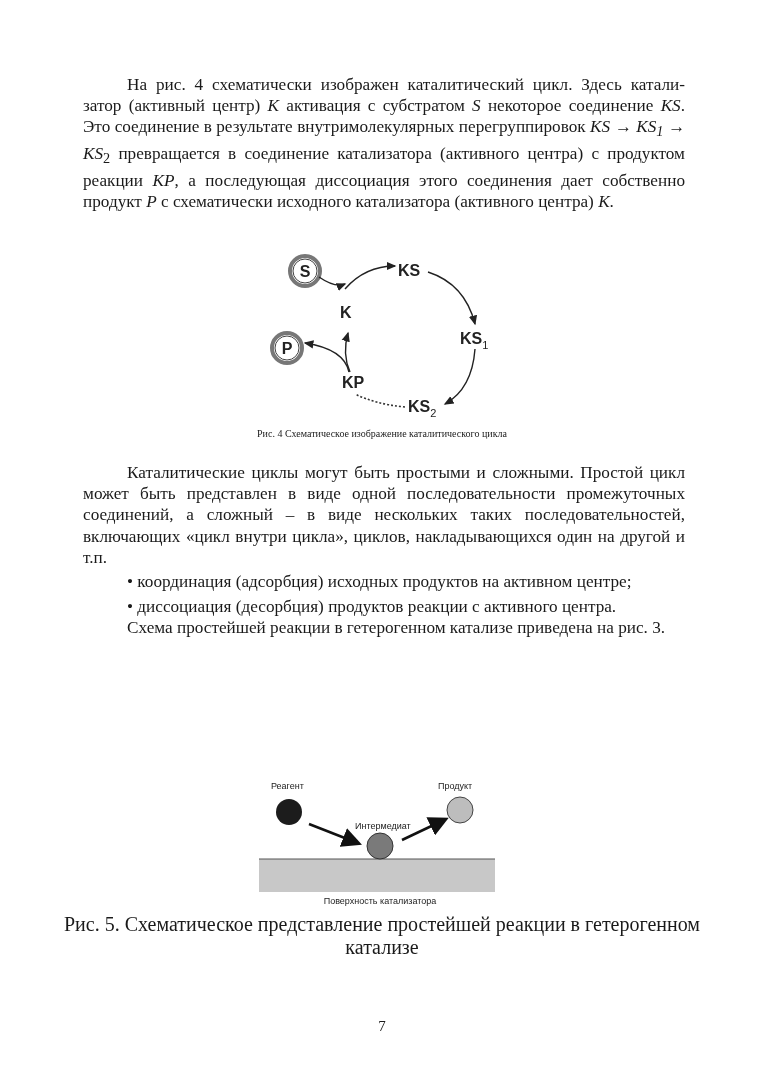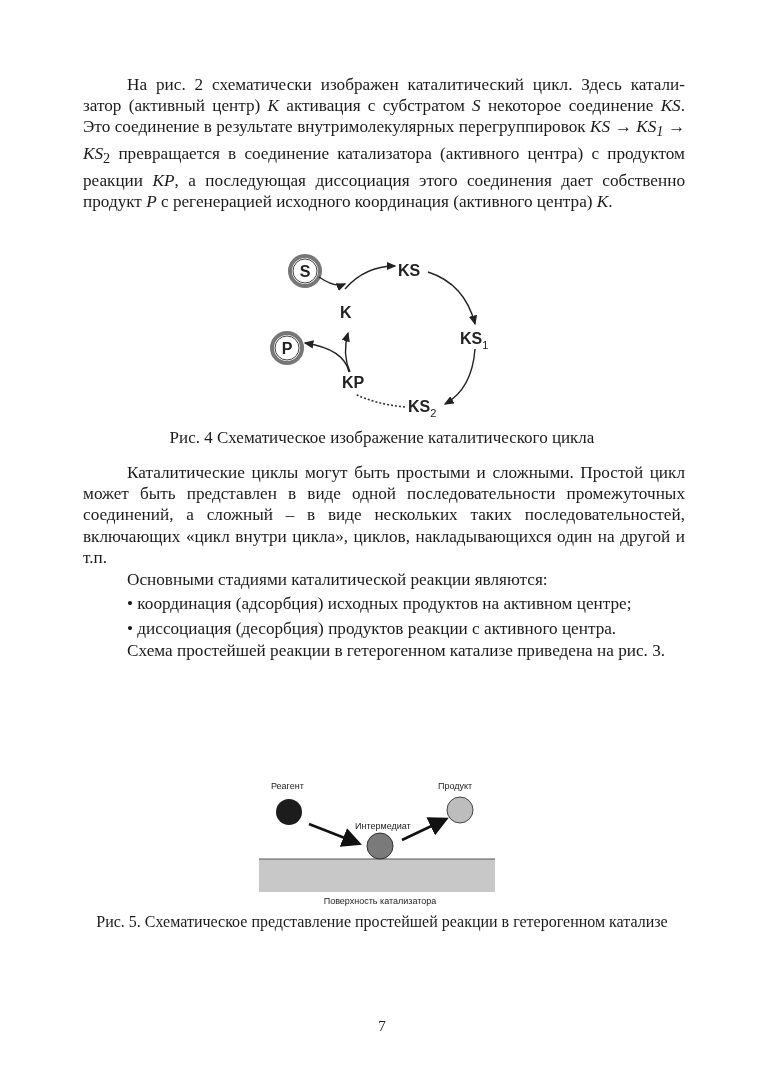--- a/index.html
+++ b/index.html
@@ -3,40 +3,40 @@
 <meta charset="utf-8">
 <style>
   html, body { margin:0; padding:0; background:#ffffff; }
   body { width:764px; height:1080px; position:relative; overflow:hidden;
          font-family:"Liberation Serif", serif; color:#1a1a1a; }
   .page { position:absolute; left:0; top:0; width:764px; height:1080px; }
   .text { position:absolute; left:83px; width:602px; font-size:17.2px; line-height:21.2px; text-align:justify; }
   .text p { margin:0; }
   .indent { text-indent:44px; }
   .bullet { text-indent:44px; margin:0 0 4px 0 !important; }
-  .caption { position:absolute; left:60px; width:644px; text-align:center; font-size:17px; }
-  .caption.big { font-size:16px; }
+  .caption { position:absolute; left:60px; width:644px; text-align:center; font-size:10px; }
+  .caption.big { font-size:20px; }
   .pagenum { position:absolute; left:0; width:764px; top:1018px; text-align:center; font-size:15px; }
   .fig { position:absolute; }
   .sans { font-family:"Liberation Sans", sans-serif; }
   i { font-style:italic; }
 </style>
 </head>
 <body>
 
 <div class="page">
 
   <div class="text" style="top:74px;">
     <p class="indent" style="text-align:justify;">
-      <span>На рис. 2 схематически изображен каталитический цикл. Здесь катали-</span>
+      <span>На рис. 4 схематически изображен каталитический цикл. Здесь катали-</span>
       <span>затор (активный центр) </span><i>K</i><span> активация с субстратом </span><i>S</i><span> некоторое соединение </span><i>KS</i><span>.</span>
       <span>Это соединение в результате внутримолекулярных перегруппировок </span><i>KS</i> <span>→</span>
       <i>KS</i><sub><i>1</i></sub> <span>→</span> <i>KS</i><sub>2</sub><span> превращается в соединение катализатора (активного центра)</span>
       <span>с продуктом реакции </span><i>KP</i><span>, а последующая диссоциация этого соединения дает</span>
-      <span>собственно продукт </span><i>P</i><span> с регенерацией исходного координация (активного</span>
+      <span>собственно продукт </span><i>P</i><span> с схематически исходного катализатора (активного</span>
       <span>центра) </span><i>K</i><span>.</span>
     </p>
   </div>
 
   <svg class="fig" style="left:260px; top:244px;" width="260" height="180" viewBox="0 0 260 180">
     <defs>
       <marker id="ah" markerWidth="8" markerHeight="8" refX="6" refY="4" orient="auto">
         <path d="M0,1 L7,4 L0,7 Z" fill="#222"></path>
       </marker>
     </defs>
@@ -65,21 +65,20 @@
     <text x="138" y="32" class="sans" font-weight="bold" font-size="16" fill="#222">KS</text>
     <text x="200" y="100" class="sans" font-weight="bold" font-size="16" fill="#222"><tspan>KS</tspan><tspan dy="5" font-size="11" font-weight="normal">1</tspan></text>
     <text x="148" y="168" class="sans" font-weight="bold" font-size="16" fill="#222"><tspan>KS</tspan><tspan dy="5" font-size="11" font-weight="normal">2</tspan></text>
     <text x="82" y="144" class="sans" font-weight="bold" font-size="16" fill="#222">KP</text>
   </svg>
 
   <div class="caption" style="top:428px;">Рис. 4 Схематическое изображение каталитического цикла</div>
 
   <div class="text" style="top:462px;">
     <p class="indent">Каталитические циклы могут быть простыми и сложными. Простой цикл может быть представлен в виде одной последовательности промежуточ­ных соединений, а сложный – в виде нескольких таких последовательностей, включающих «цикл внутри цикла», циклов, накладывающихся один на дру­гой и т.п.</p>
-    <p class="indent" style="margin-top:1px !important;">Основными стадиями каталитической реакции являются:</p>
     <p class="bullet" style="margin-top:3px !important;">• координация (адсорбция) исходных продуктов на активном центре;</p>
     <p class="bullet" style="margin-bottom:0 !important;">• диссоциация (десорбция) продуктов реакции с активного центра.</p>
     <p class="indent">Схема простейшей реакции в гетерогенном катализе приведена на рис. 3.</p>
   </div>
 
   <svg class="fig" style="left:255px; top:776px;" width="250" height="135" viewBox="0 0 250 135">
     <defs>
       <marker id="ah2" markerWidth="8" markerHeight="8" refX="5" refY="4" orient="auto">
         <path d="M0,0 L8,4 L0,8 Z" fill="#111"></path>
       </marker>

